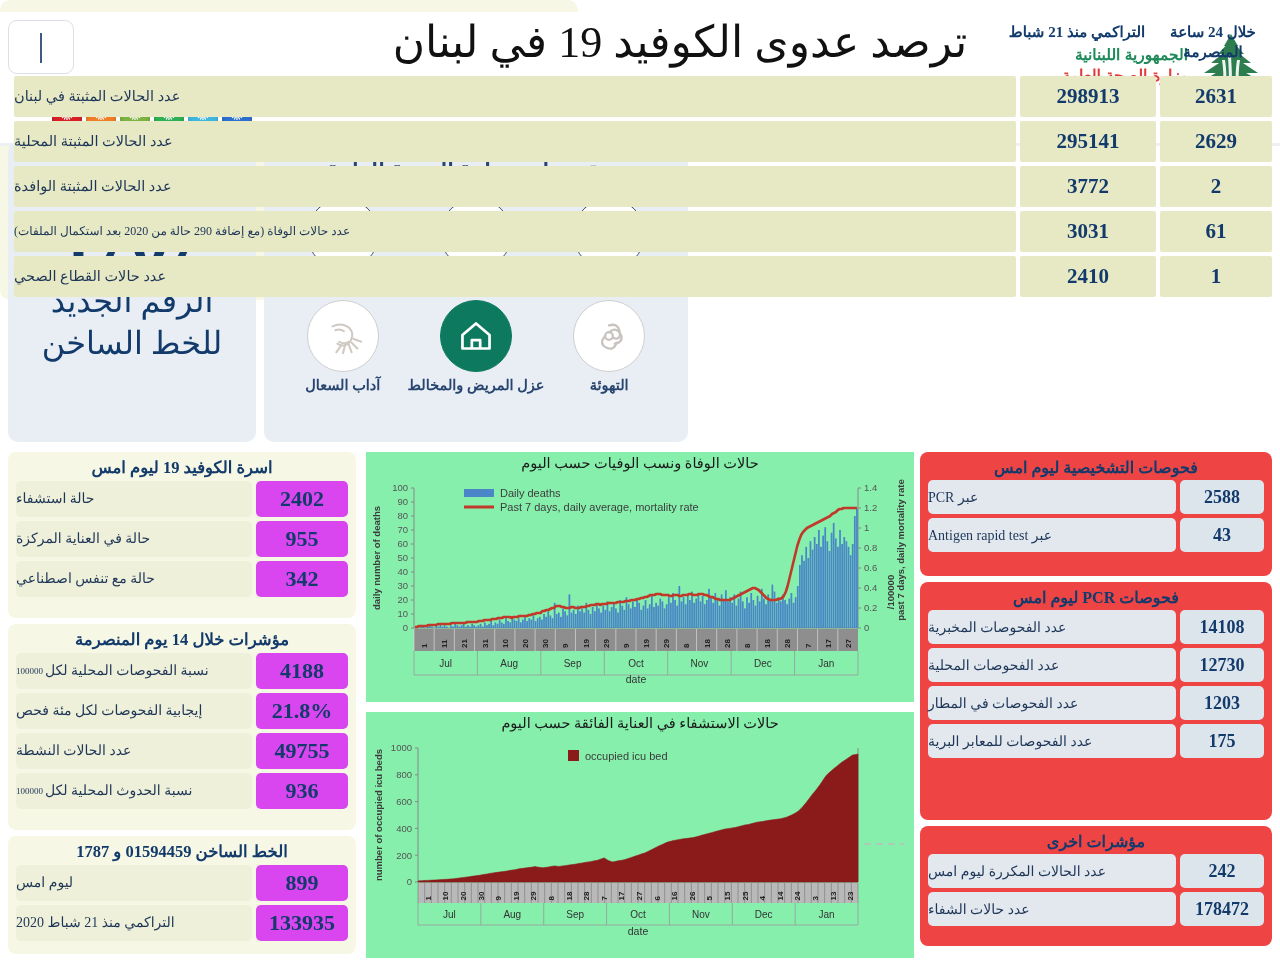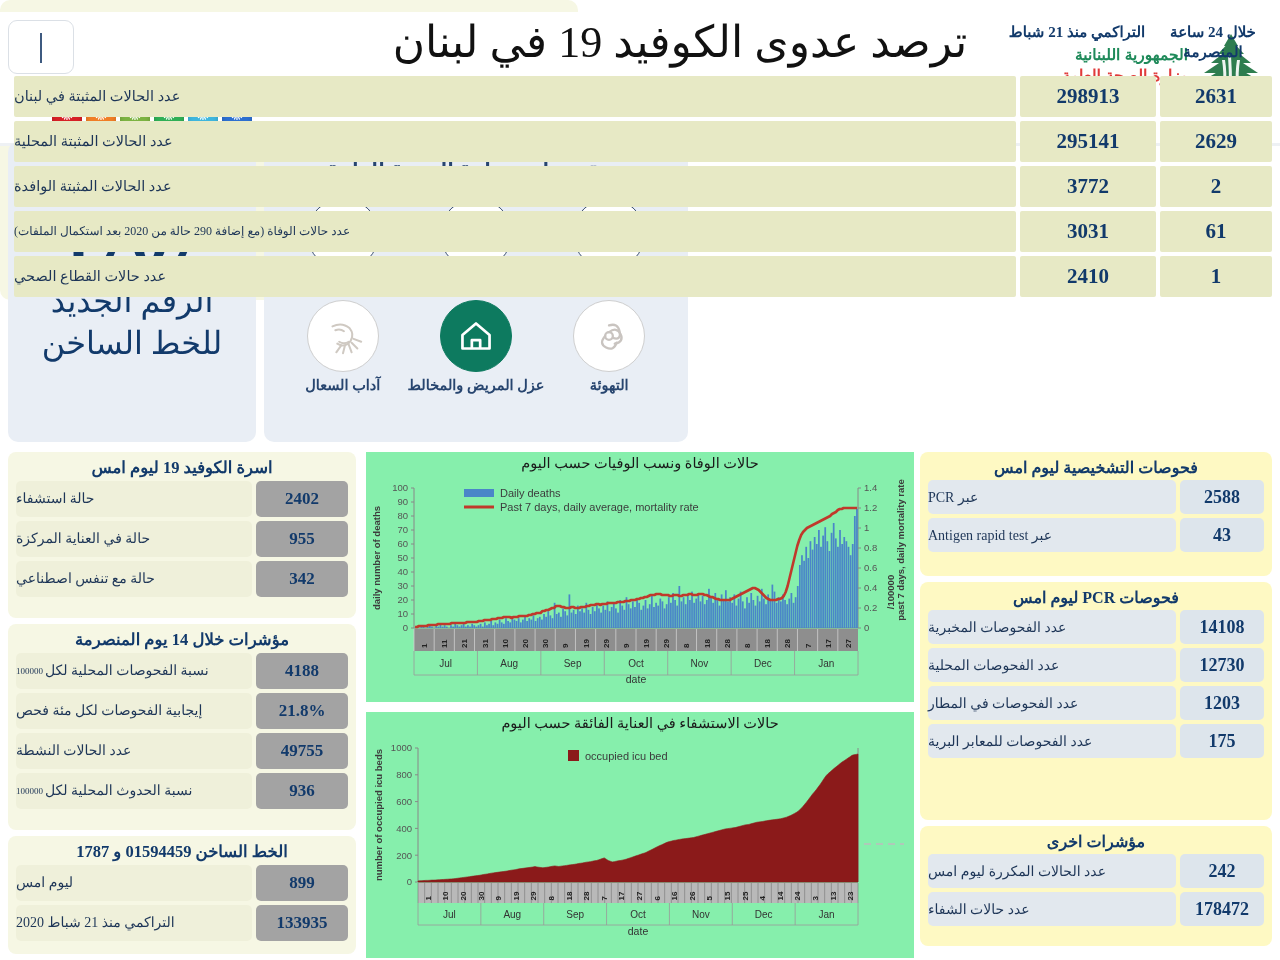--- a/index.html
+++ b/index.html
@@ -118,39 +118,39 @@
   .sc-lbl.small { font-size:12px; }
 
   
   .list-panel { position:absolute; background:#f6f7e4; border-radius:8px; }
   .lp-title {
     direction:rtl; text-align:center; font-size:16.5px; font-weight:bold; color:#123a6b;
     padding:6px 8px 3px 8px; font-family:"Liberation Serif", serif; white-space:nowrap;
   }
   .lp-row { display:flex; flex-direction:row-reverse; height:36px; margin:0 8px 4px 8px; }
   .lp-val {
-    width:92px; background:#a3a3a3; border-radius:5px;
+    width:92px; background:#d946ef; border-radius:5px;
     display:flex; align-items:center; justify-content:center;
-    font-size:17px; font-weight:bold; color:#123a6b; margin-left:4px;
+    font-size:22px; font-weight:bold; color:#123a6b; margin-left:4px;
     font-family:"Liberation Serif", serif;
   }
   .lp-lbl {
     flex:1; background:#eff0da; border-radius:5px; direction:rtl;
     display:flex; align-items:center; justify-content:flex-end; padding-right:8px;
     font-size:14px; color:#1d3557; text-align:right; line-height:1.18;
     font-family:"Liberation Serif", serif;
   }
   .lp-lbl .tiny { font-size:9px; margin-right:2px; letter-spacing:0; }
 
   #beds-panel { left:8px; top:452px; width:348px; height:166px; }
   #ind14-panel { left:8px; top:624px; width:348px; height:206px; }
   #hot2-panel { left:8px; top:836px; width:348px; height:118px; }
 
   
-  .gpanel { position:absolute; background:#fef9c3; border-radius:8px; }
+  .gpanel { position:absolute; background:#ef4444; border-radius:8px; }
   .gp-title {
     direction:rtl; text-align:center; font-size:16px; font-weight:bold; color:#123a6b;
     padding:6px 10px 3px 10px; font-family:"Liberation Serif", serif; white-space:nowrap;
   }
   .gp-row { display:flex; flex-direction:row-reverse; height:34px; margin:0 8px 4px 8px; }
   .gp-val {
     width:84px; background:#dde5ec; border-radius:5px;
     display:flex; align-items:center; justify-content:center;
     font-size:18px; font-weight:bold; color:#123a6b; margin-left:4px;
     font-family:"Liberation Serif", serif;

